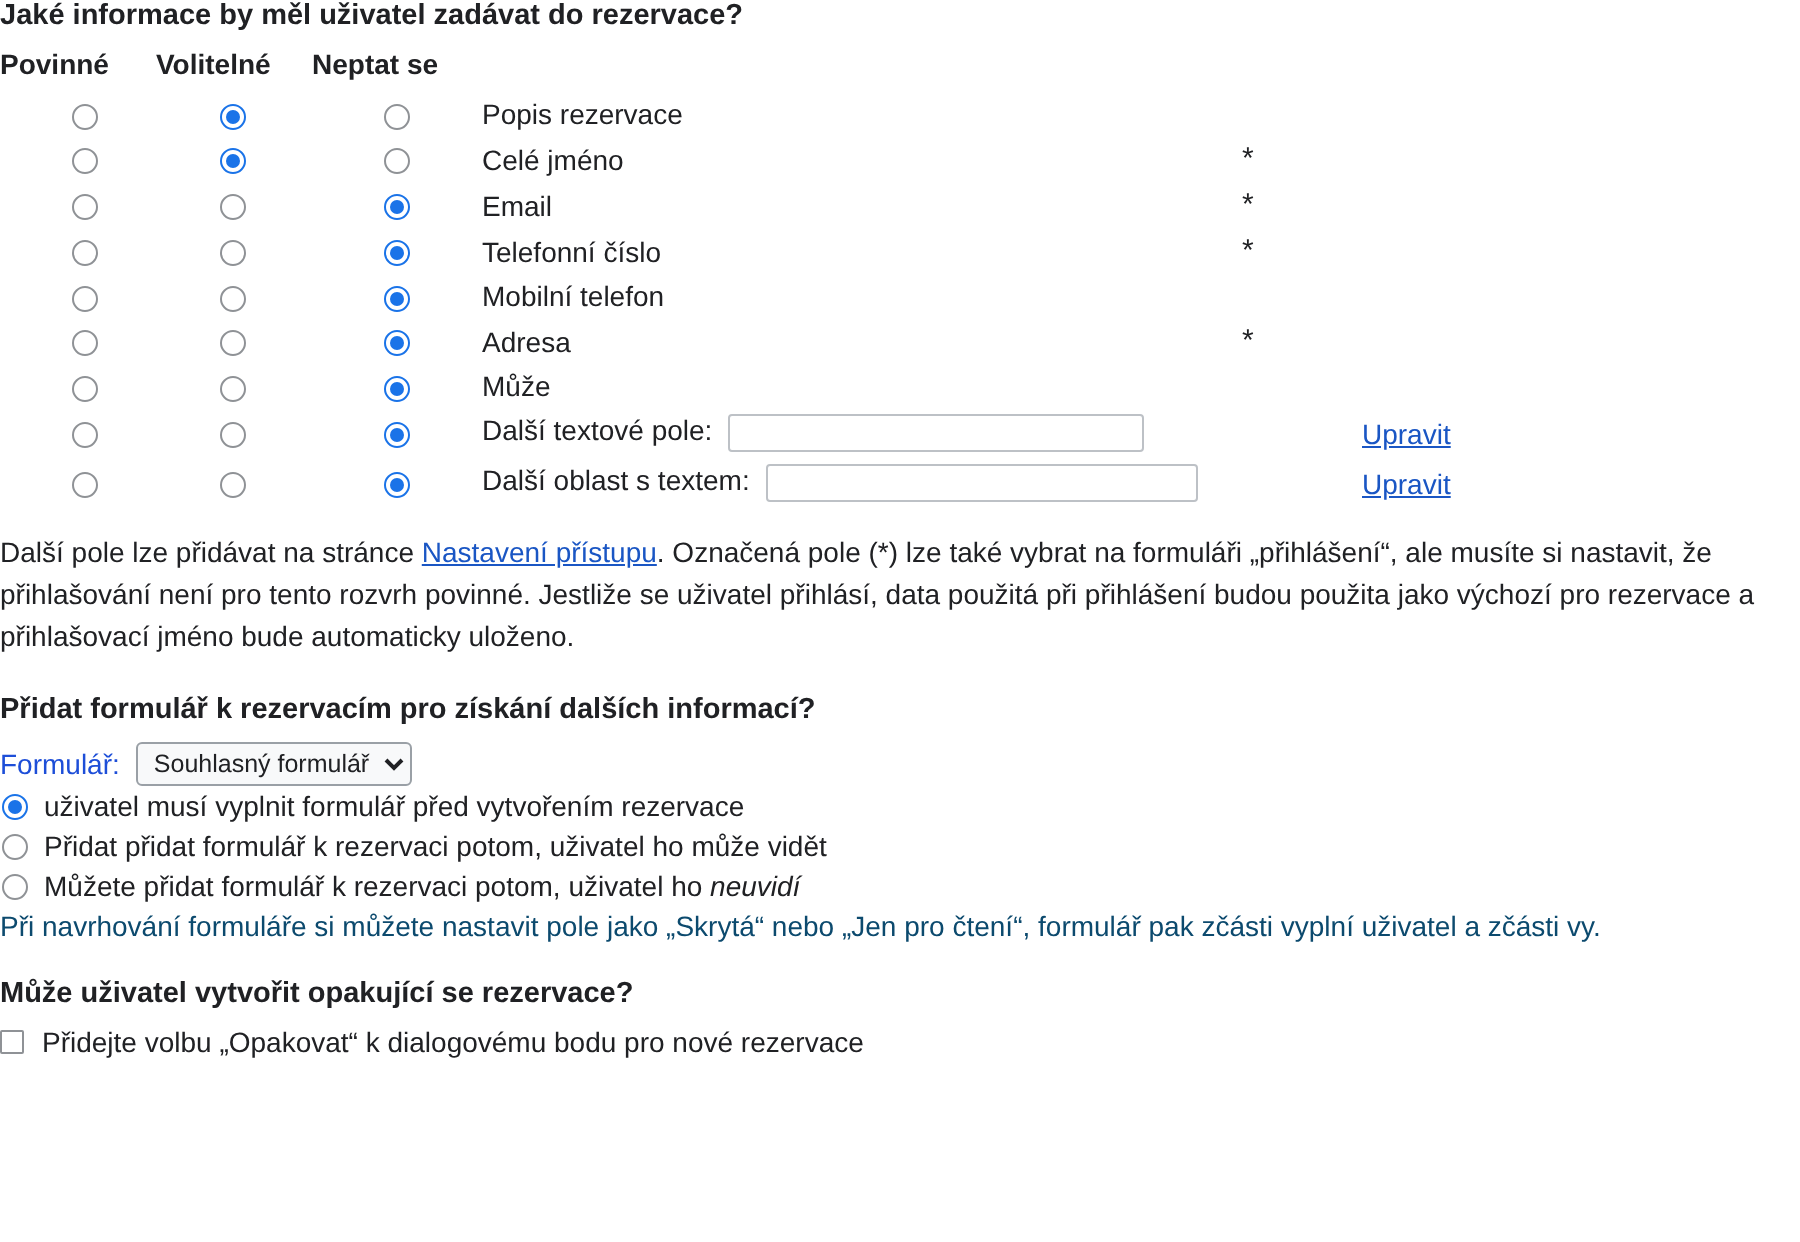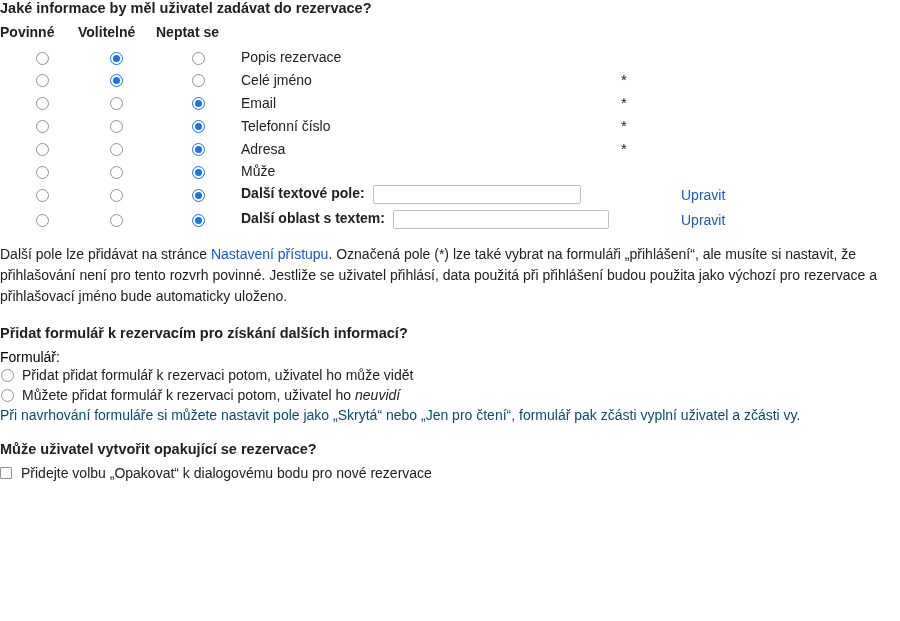--- a/index.html
+++ b/index.html
@@ -89,21 +89,20 @@
   }
   .field-label {
     font-size: 14px;
     color: #202124;
     padding-left: 22px;
     white-space: nowrap;
   }
   .field-label-inline {
     display: inline-block;
     padding-right: 8px;
-    font-weight: bold;
   }
   .star {
     font-size: 15px;
     color: #202124;
     text-align: left;
     padding-left: 10px;
   }
   .text-input {
     border: 1px solid #bdc1c6;
     border-radius: 2px;
@@ -112,20 +111,21 @@
     width: 208px;
     font-family: "Liberation Sans", sans-serif;
     font-size: 13px;
     padding: 0 4px;
     box-sizing: border-box;
     vertical-align: middle;
   }
   .text-input.wide { width: 216px; }
   .link {
     color: #1a56c4;
+    text-decoration: underline;
     cursor: pointer;
     font-size: 14px;
   }
   .edit-cell { padding-left: 28px; }
   
   .para {
     font-size: 14px;
     line-height: 21px;
     color: #202124;
     width: 880px;
@@ -136,21 +136,21 @@
     padding-top: 18px;
   }
   .form-row {
     display: flex;
     align-items: center;
     gap: 8px;
     padding-top: 8px;
   }
   .form-label {
     font-size: 14px;
-    color: #000000;
+    color: #1d4ed8;
   }
   select.form-select {
     font-family: "Liberation Sans", sans-serif;
     font-size: 12.5px;
     border: 1px solid #9aa0a6;
     border-radius: 3px;
     background: #f8f9fa;
     padding: 2px 4px;
     color: #202124;
     height: 22px;
@@ -245,20 +245,28 @@
 
         <tr>
           <td class="radio-cell r-pov"><span class="radio"></span></td>
           <td class="radio-cell r-vol"><span class="radio"></span></td>
           <td class="radio-cell r-nep"><span class="radio checked"></span></td>
           <td class="field-label">Telefonní číslo</td>
           <td class="star">*</td>
           <td class="edit-cell"></td>
         </tr>
 
+        <tr>
+          <td class="radio-cell r-pov"><span class="radio"></span></td>
+          <td class="radio-cell r-vol"><span class="radio"></span></td>
+          <td class="radio-cell r-nep"><span class="radio checked"></span></td>
+          <td class="field-label">Mobilní telefon</td>
+          <td class="star"></td>
+          <td class="edit-cell"></td>
+        </tr>
 
         <tr>
           <td class="radio-cell r-pov"><span class="radio"></span></td>
           <td class="radio-cell r-vol"><span class="radio"></span></td>
           <td class="radio-cell r-nep"><span class="radio checked"></span></td>
           <td class="field-label">Adresa</td>
           <td class="star">*</td>
           <td class="edit-cell"></td>
         </tr>
 
@@ -296,22 +304,29 @@
     </table>
   </div>
 
   <div class="para"><span>Další pole lze přidávat na stránce </span><span class="link">Nastavení přístupu</span><span>. Označená pole (*) lze také vybrat na formuláři „přihlášení“, ale musíte si nastavit, že přihlašování není pro tento rozvrh povinné. Jestliže se uživatel přihlásí, data použitá při přihlášení budou použita jako výchozí pro rezervace a přihlašovací jméno bude automaticky uloženo.</span></div>
 
   <div class="block">
     <div class="section-title">Přidat formulář k rezervacím pro získání dalších informací?</div>
 
     <div class="form-row">
       <span class="form-label">Formulář:</span>
-    </div>
-
+      <select class="form-select">
+        <option>Souhlasný formulář</option>
+      </select>
+    </div>
+
+    <div class="radio-line">
+      <span class="radio checked"></span>
+      <span>uživatel musí vyplnit formulář před vytvořením rezervace</span>
+    </div>
     <div class="radio-line">
       <span class="radio"></span>
       <span>Přidat přidat formulář k rezervaci potom, uživatel ho může vidět</span>
     </div>
     <div class="radio-line">
       <span class="radio"></span>
       <span><span>Můžete přidat formulář k rezervaci potom, uživatel ho </span><span class="italic">neuvidí</span></span>
     </div>
 
     <div class="note">Při navrhování formuláře si můžete nastavit pole jako „Skrytá“ nebo „Jen pro čtení“, formulář pak zčásti vyplní uživatel a zčásti vy.</div>

